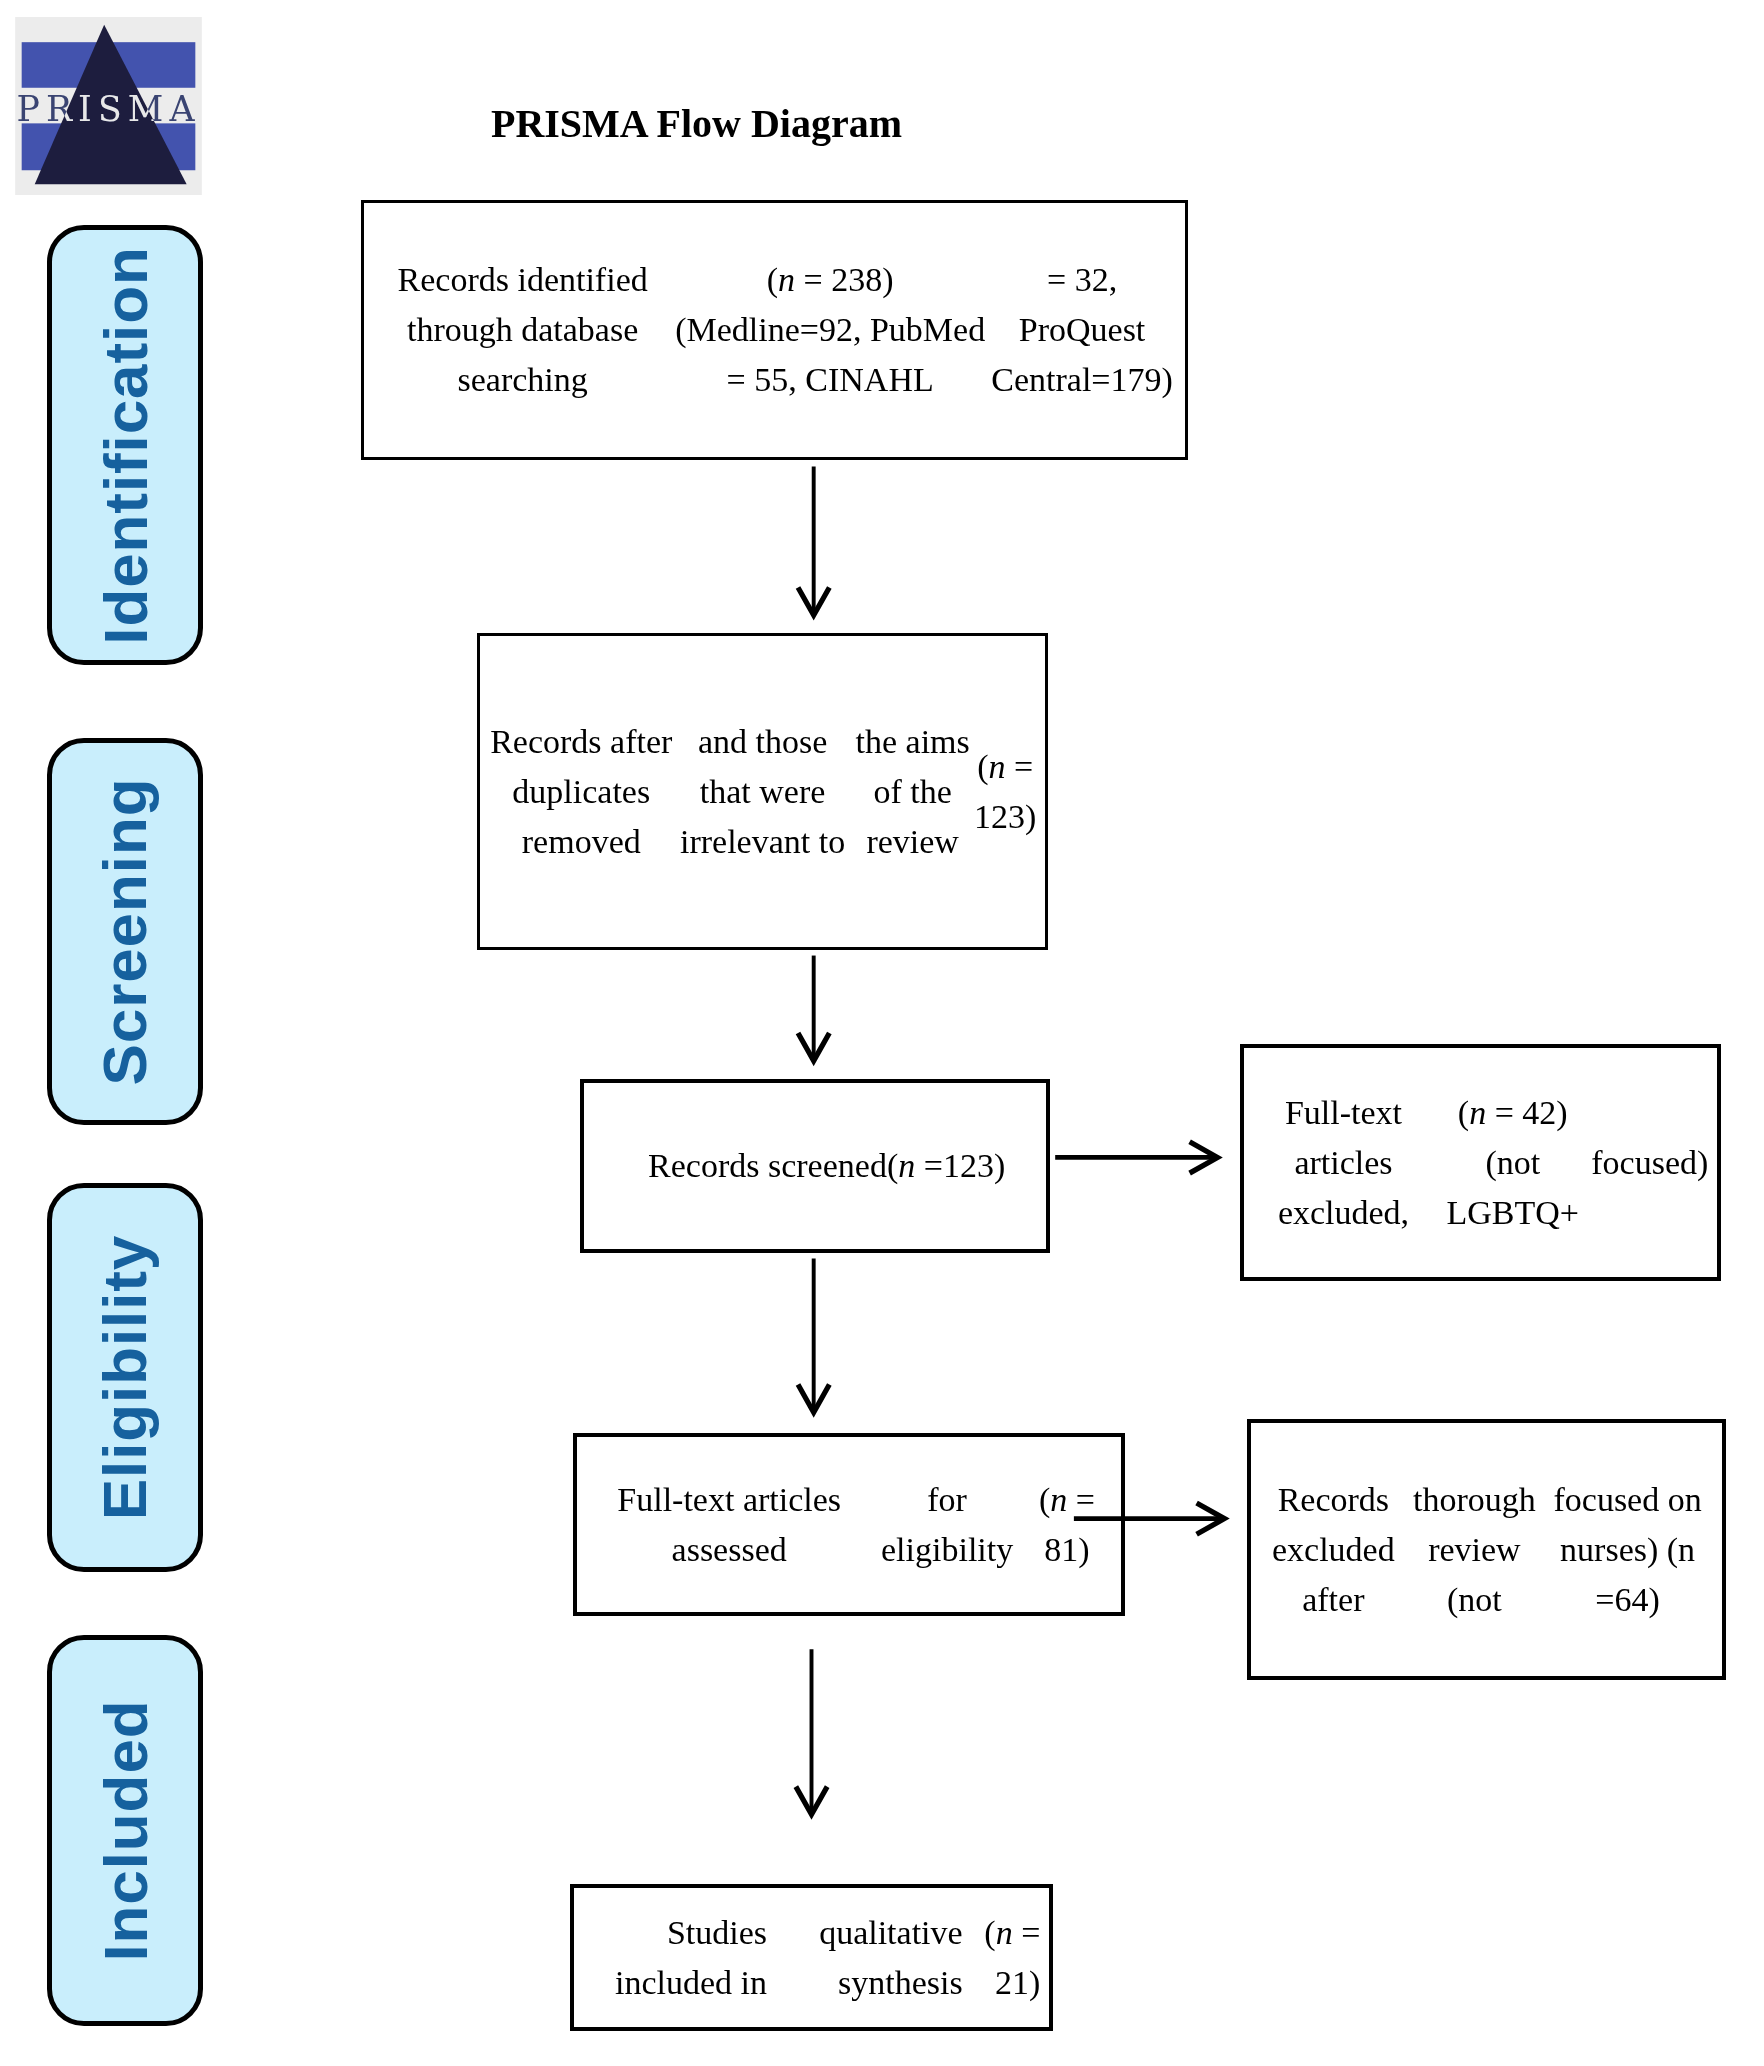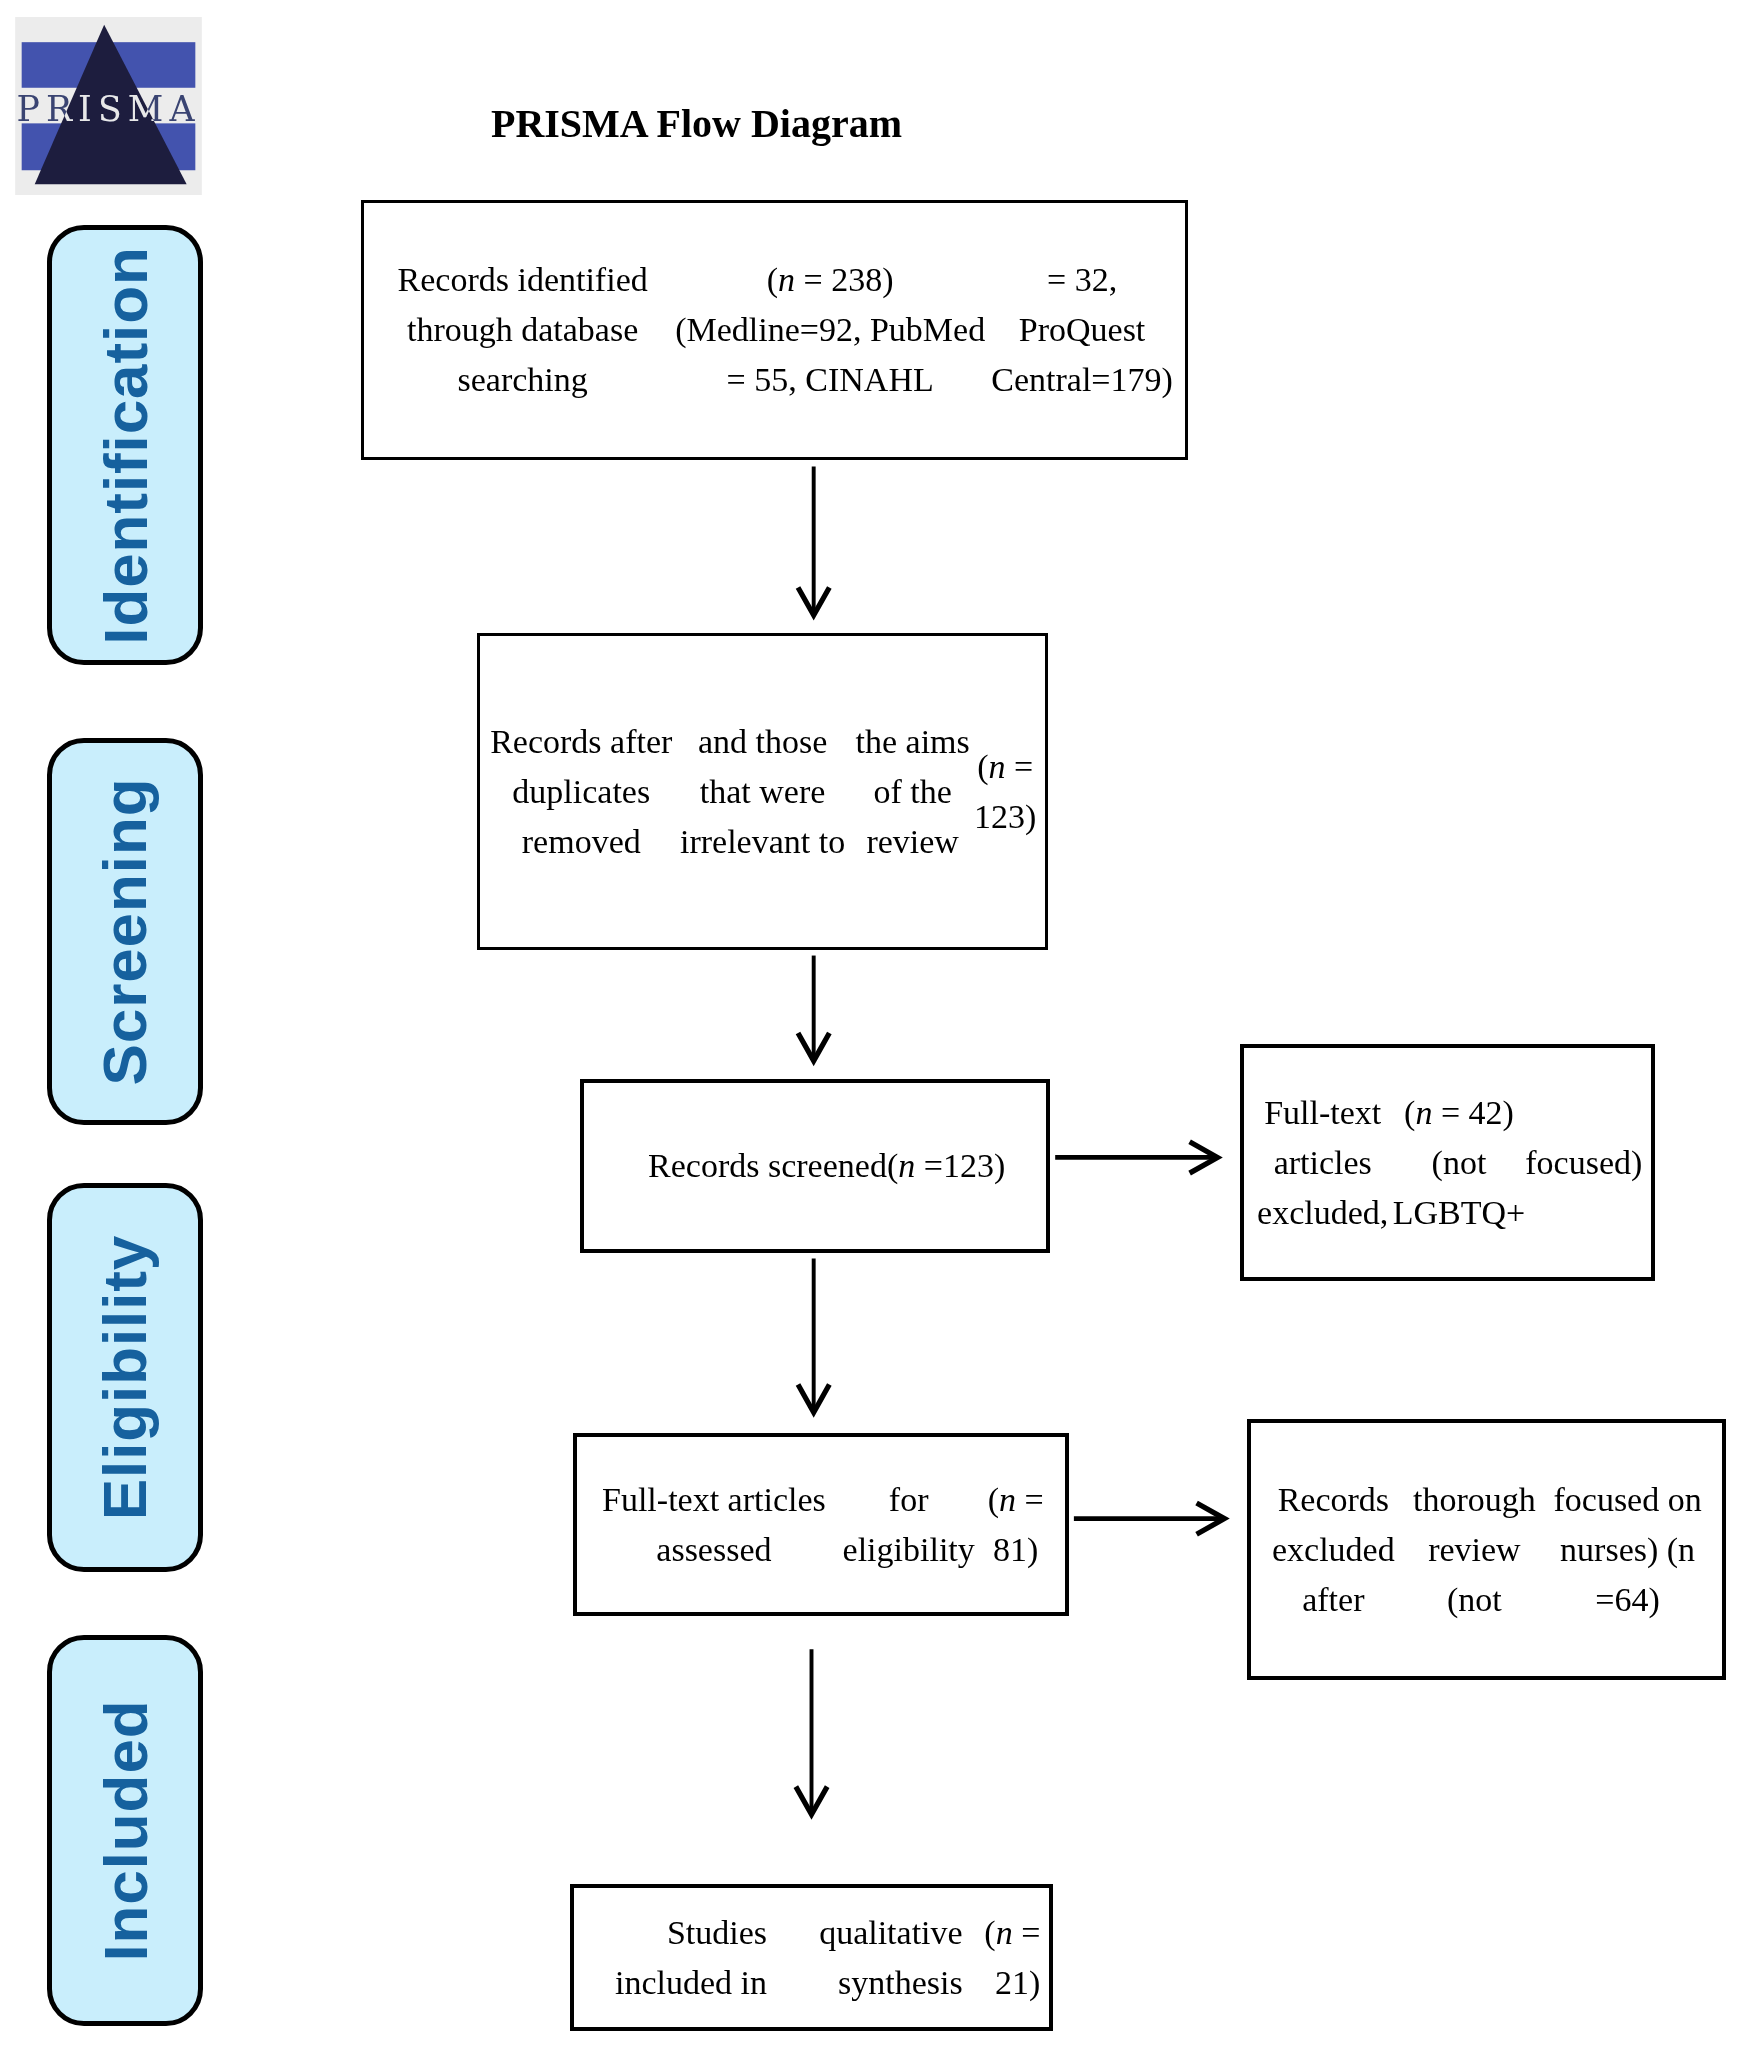--- a/index.html
+++ b/index.html
@@ -15,22 +15,22 @@
   .flow-box{
     position:absolute;background:#fff;border:3px solid #000;box-sizing:border-box;
     display:flex;flex-direction:row;justify-content:center;align-items:center;
     text-align:center;font-size:34px;line-height:50px;color:#000;
     padding:4.4px 8.7px;
   }
   .flow-box.thick{border-width:4.4px;}
   #box-identified{left:361px;top:200px;width:827px;height:260px;}
   #box-duplicates{left:477px;top:633px;width:571px;height:317px;}
   #box-screened{left:580px;top:1079px;width:470px;height:174px;border-width:4.4px;padding-left:32px;}
-  #box-ft-excluded{left:1240px;top:1044px;width:415px;height:237px;border-width:4.4px;}
-  #box-ft-assessed{left:573px;top:1433px;width:496px;height:183px;border-width:4.4px;}
+  #box-ft-excluded{left:1240px;top:1044px;width:481px;height:237px;border-width:4.4px;}
+  #box-ft-assessed{left:573px;top:1433px;width:552px;height:183px;border-width:4.4px;}
   #box-rec-excluded{left:1247px;top:1419px;width:479px;height:261px;border-width:4.4px;justify-content:center;}
   #box-included{left:570px;top:1884px;width:483px;height:147px;border-width:4.4px;text-align:right;}
   .sidebar-box{
     position:absolute;left:47px;width:156px;background:#C9EEFC;
     border:5.2px solid #000;border-radius:37px;box-sizing:border-box;
     display:flex;align-items:center;justify-content:center;
   }
   .sidebar-box .rot{
     transform:rotate(-90deg);white-space:nowrap;
     font-family:"Liberation Sans",sans-serif;font-weight:700;

